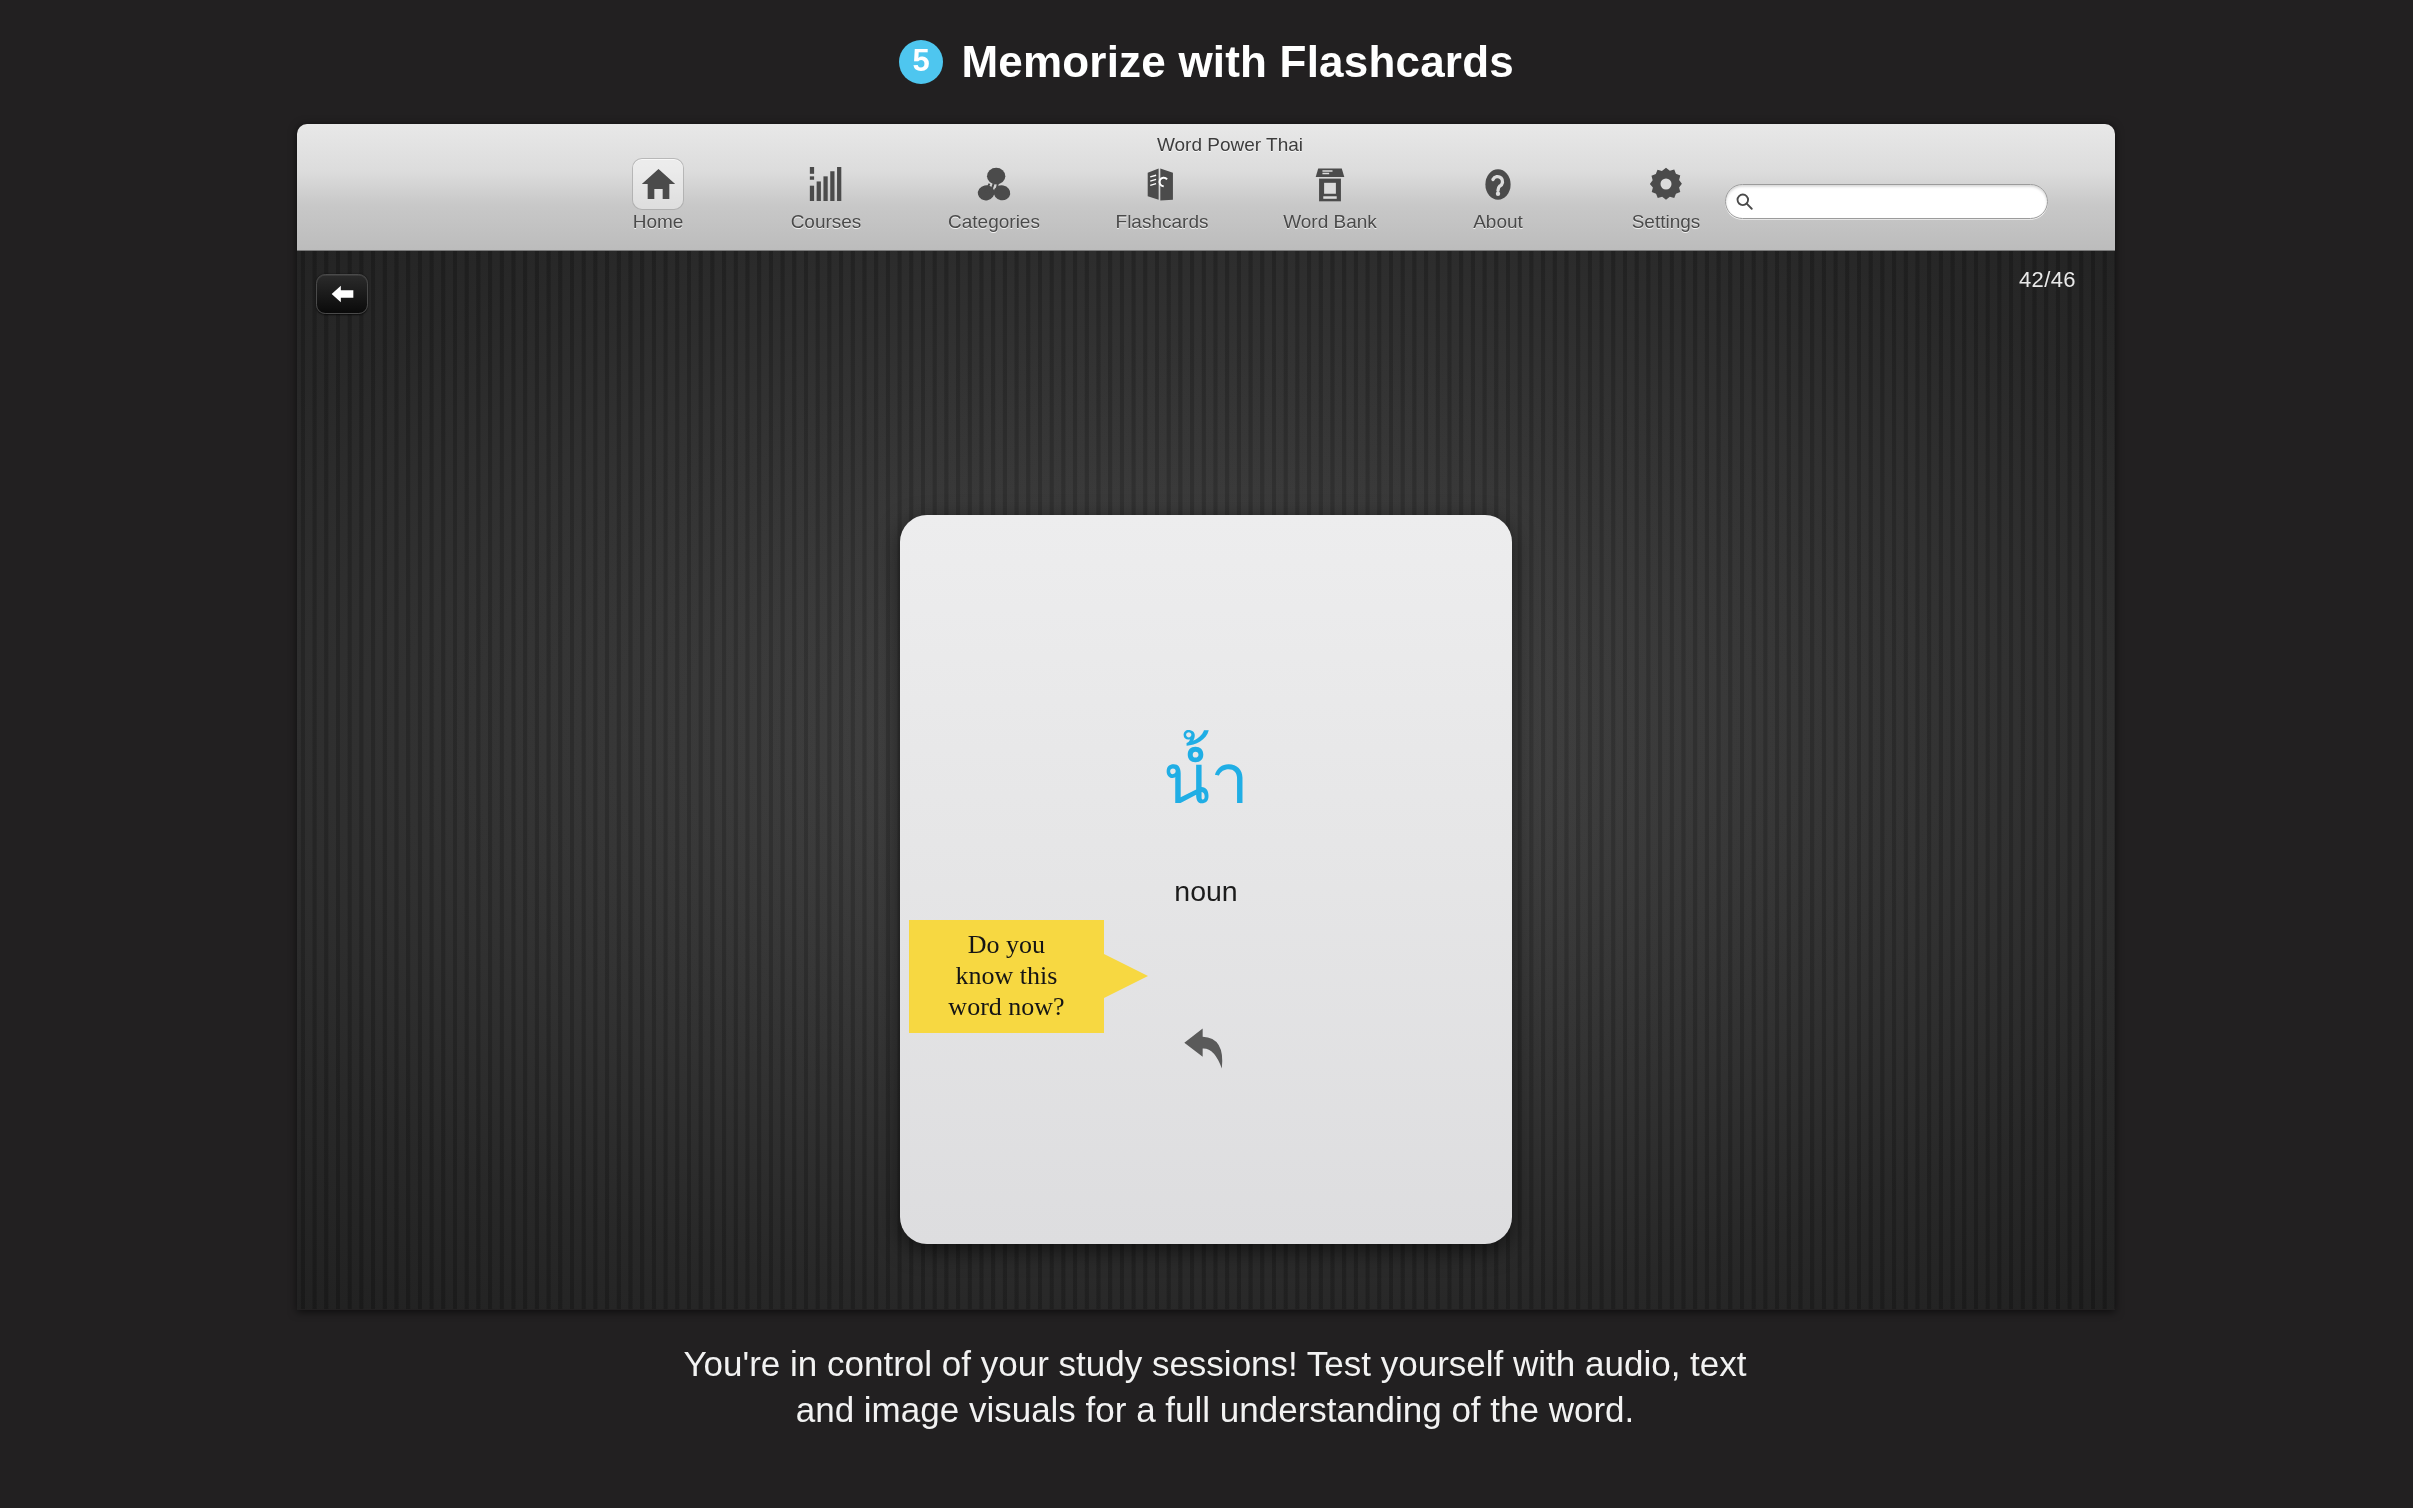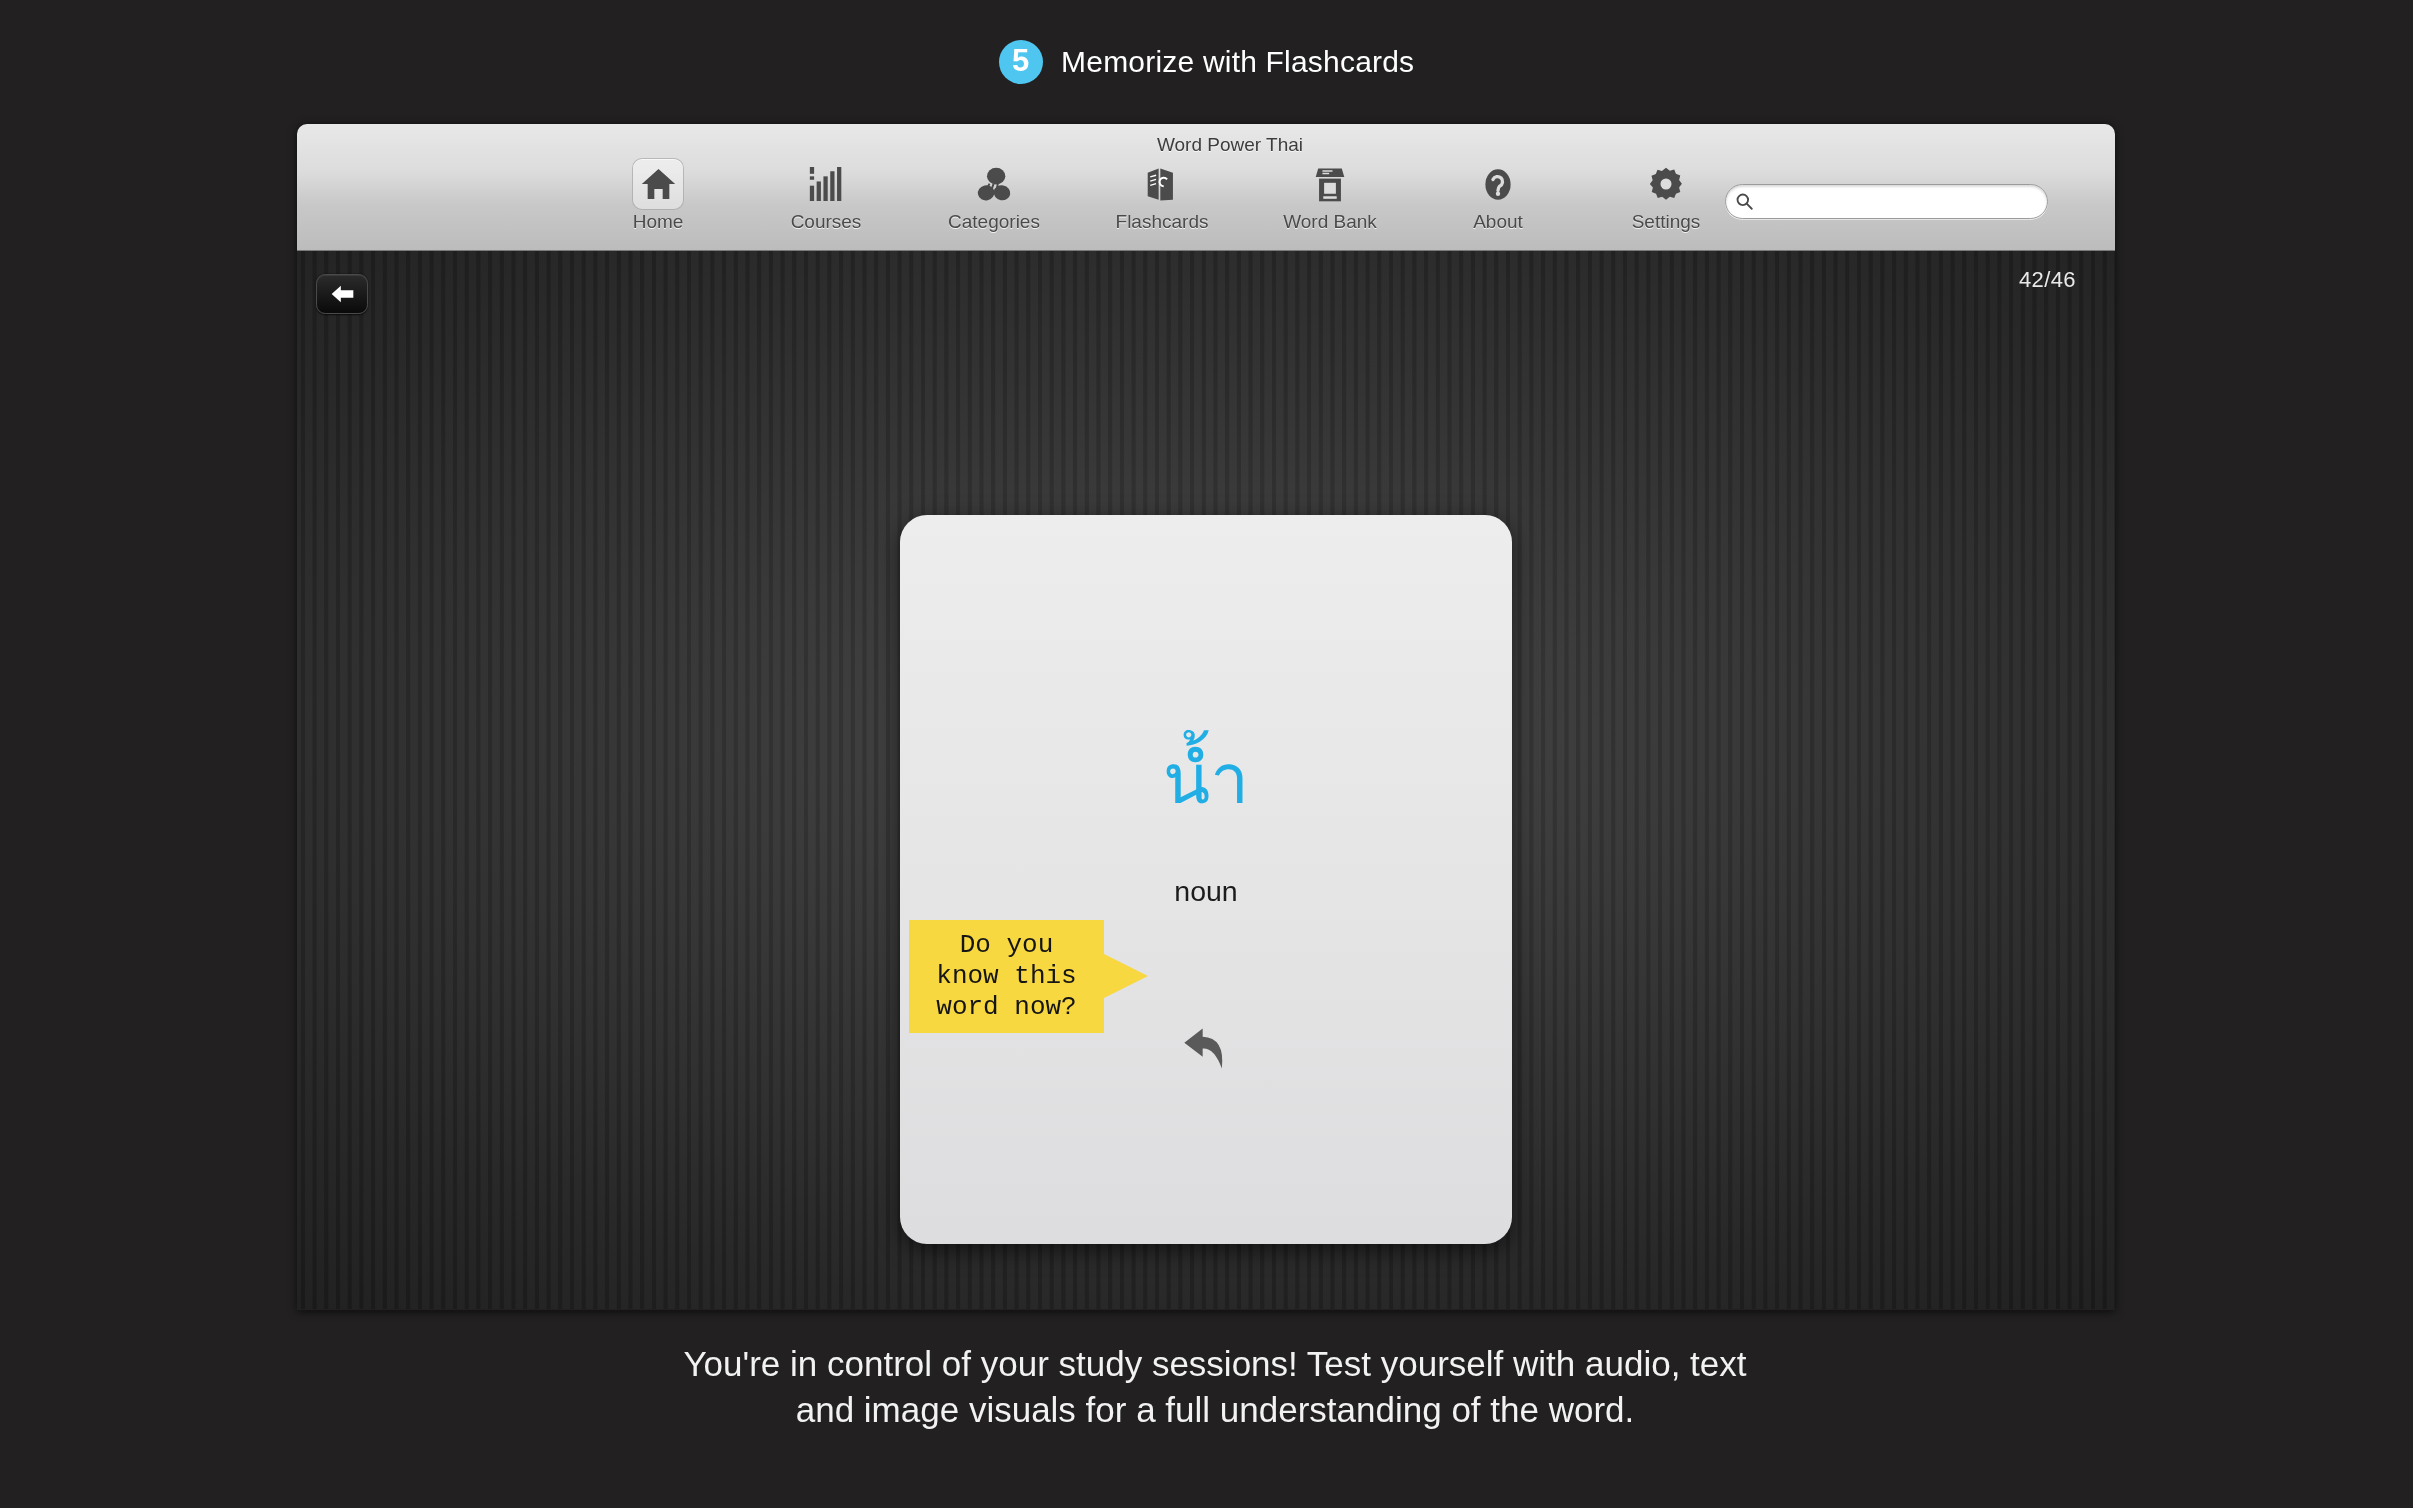--- a/index.html
+++ b/index.html
@@ -16,21 +16,21 @@
     display:flex; align-items:center; justify-content:center; gap:18.4px;
   }
   #step-badge{
     width:44px; height:44px; border-radius:50%;
     background:#4ec6ef; color:#ffffff;
     display:flex; align-items:center; justify-content:center;
     font-size:31px; font-weight:bold; line-height:1;
     padding-bottom:2.5px;
   }
   #header-title{
-    color:#ffffff; font-size:30px; font-weight:normal; letter-spacing:0.2px;
+    color:#ffffff; font-size:44px; font-weight:bold; letter-spacing:0.2px;
   }
 
   
   #app-window{
     position:absolute; left:297px; top:124px; width:1818px; height:1186px;
     border-radius:10px 10px 0 0;
     overflow:hidden;
     box-shadow:0 1.7px 8.4px rgba(0,0,0,.6);
   }
 
@@ -140,21 +140,21 @@
 
   
   #speech-bubble{
     position:absolute; left:612px; top:669px;
     width:195px; height:113px;
     background:#f7d841;
     display:flex; align-items:center; justify-content:center;
   }
   #speech-bubble-text{
     color:#151515; font-size:26px; line-height:1.18; text-align:center;
-    font-family:Liberation Mono, monospace;
+    font-family:Liberation Serif, serif;
     white-space:pre-line;
   }
   #speech-bubble-tail{
     position:absolute; left:807px; top:703px;
     width:0; height:0;
     border-top:22px solid transparent;
     border-bottom:22px solid transparent;
     border-left:44px solid #f7d841;
   }
 

